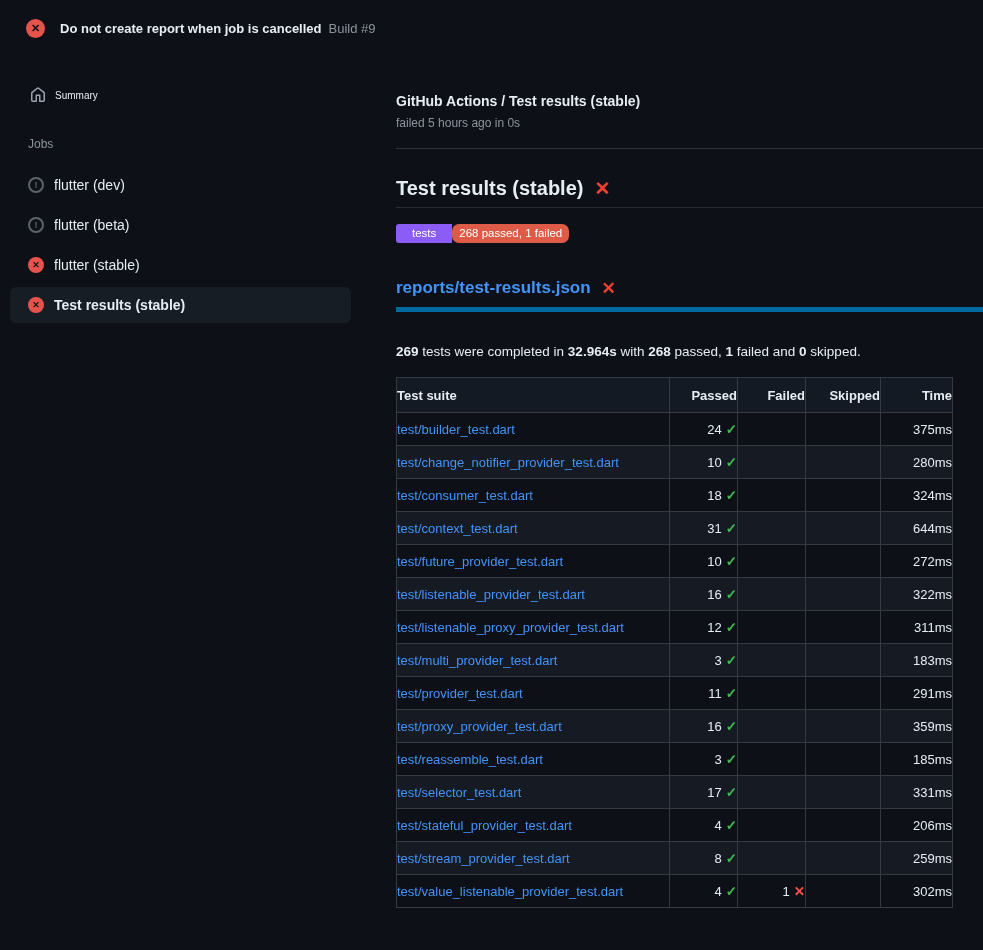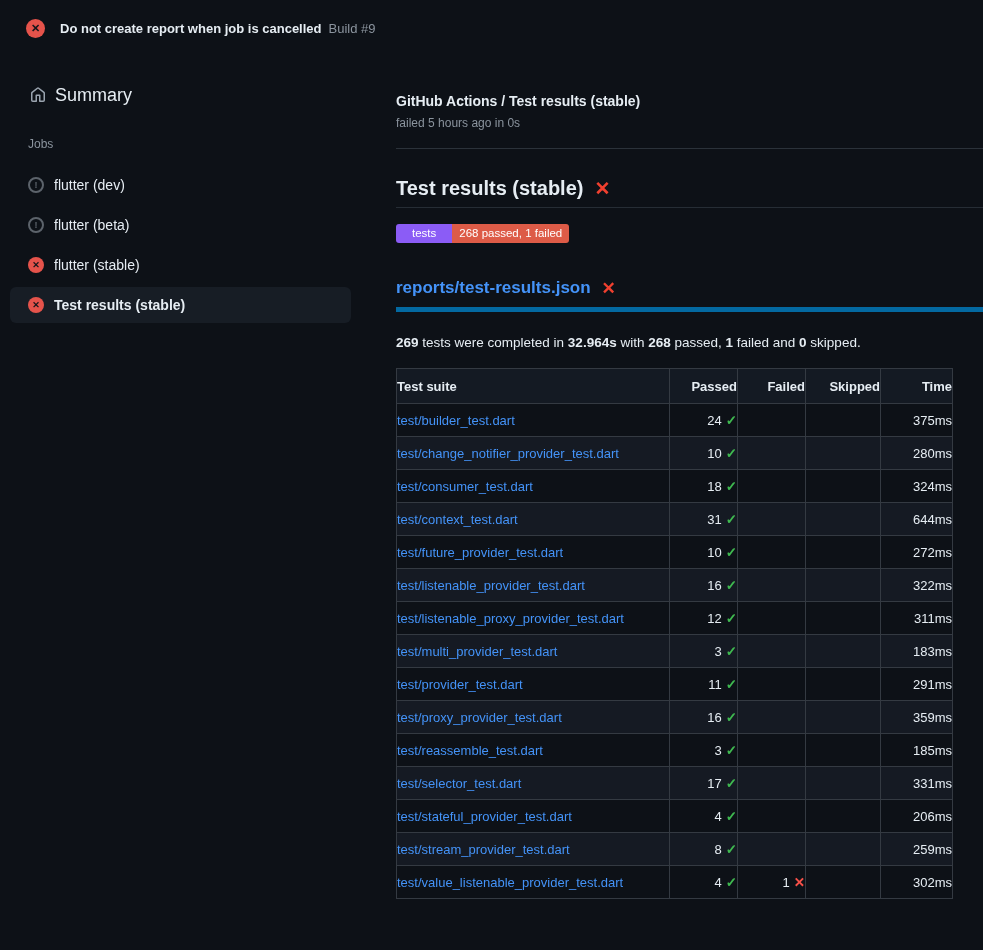--- a/index.html
+++ b/index.html
@@ -22,21 +22,21 @@
   }
   .topbar-title { font-size: 13px; font-weight: 700; margin-left: 15px; white-space: nowrap; }
   .build-no { color: #8b949e; font-weight: 400; margin-left: 7px; }
 
   
   .layout { display: flex; height: 894px; }
   .sidebar { width: 383px; flex: none; padding-top: 30px; }
   .main { flex: 1; padding-left: 13px; }
 
   
-  .summary-item { display: flex; align-items: center; padding-left: 30px; height: 18px; font-size: 18px; cursor: pointer; }
+  .summary-item { display: flex; align-items: center; padding-left: 30px; height: 18px; font-size: 10px; cursor: pointer; }
   .summary-item .home-svg { flex: none; }
   .summary-item span.lbl { margin-left: 9px; color: #e6edf3; }
   .jobs-heading { color: #8b949e; font-size: 12px; margin: 33px 0 0 28px; height: 14px; }
   .job-list { list-style: none; margin: 14px 32px 0 10px; padding: 0; }
   .job { display: flex; align-items: center; height: 40px; padding-left: 18px; font-size: 14px; border-radius: 6px; cursor: pointer; }
   .job .job-label { margin-left: 10px; }
   .job.selected { background: #171d25; font-weight: 700; height: 36px; margin: 2px 0; }
   .icon-cancel {
     width: 16px; height: 16px; border-radius: 50%;
     border: 2px solid #5c636b; color: #5c636b;
@@ -57,30 +57,30 @@
   .section-h {
     display: flex; align-items: center; gap: 11px;
     font-size: 20px; font-weight: 600; margin-top: 26px;
     padding-bottom: 6px; border-bottom: 1px solid #262d35; line-height: 26px;
   }
   .x-mark { color: #f0402f; font-weight: 700; font-size: 19px; line-height: 1; }
   .x-mark.sm { font-size: 17px; }
 
   .badge { display: inline-flex; margin-top: 16px; border-radius: 3px; overflow: hidden; font-size: 11.5px; line-height: 19px; height: 19px; }
   .badge .lbl { background: #8b5cf6; color: #ffffff; padding: 0 16px; }
-  .badge .msg { background: #dd5b47; color: #ffffff; padding: 0 7px; }
+  .badge .msg { background: #dd5b47; color: #ffffff; padding: 0 7px; border-radius: 7px; }
 
   .report-h {
     display: flex; align-items: center; gap: 11px;
     margin-top: 34px; padding-bottom: 8px; border-bottom: 5px solid #0369a1;
     font-size: 17px; font-weight: 700; line-height: 22px;
   }
   .report-h a { color: #4493f8; text-decoration: none; }
 
-  .summary-line { font-size: 13.5px; margin-top: 23px; line-height: 16px; color: #e6edf3; }
+  .summary-line { font-size: 13.5px; margin-top: 32px; line-height: 16px; color: #e6edf3; }
   .summary-line b { font-weight: 700; }
 
   
   table.results { border-collapse: collapse; table-layout: fixed; width: 556px; margin-top: 17px; font-size: 13px; }
   table.results th, table.results td { border: 1px solid #343a42; padding: 0; }
   table.results thead tr { background: #141a23; }
   table.results th { height: 35px; font-weight: 700; color: #e6edf3; }
   table.results td { height: 33px; }
   table.results tbody tr:nth-child(even) { background: #151a23; }
   th.c-suite, td.c-suite { text-align: left; padding-left: 16px; }

